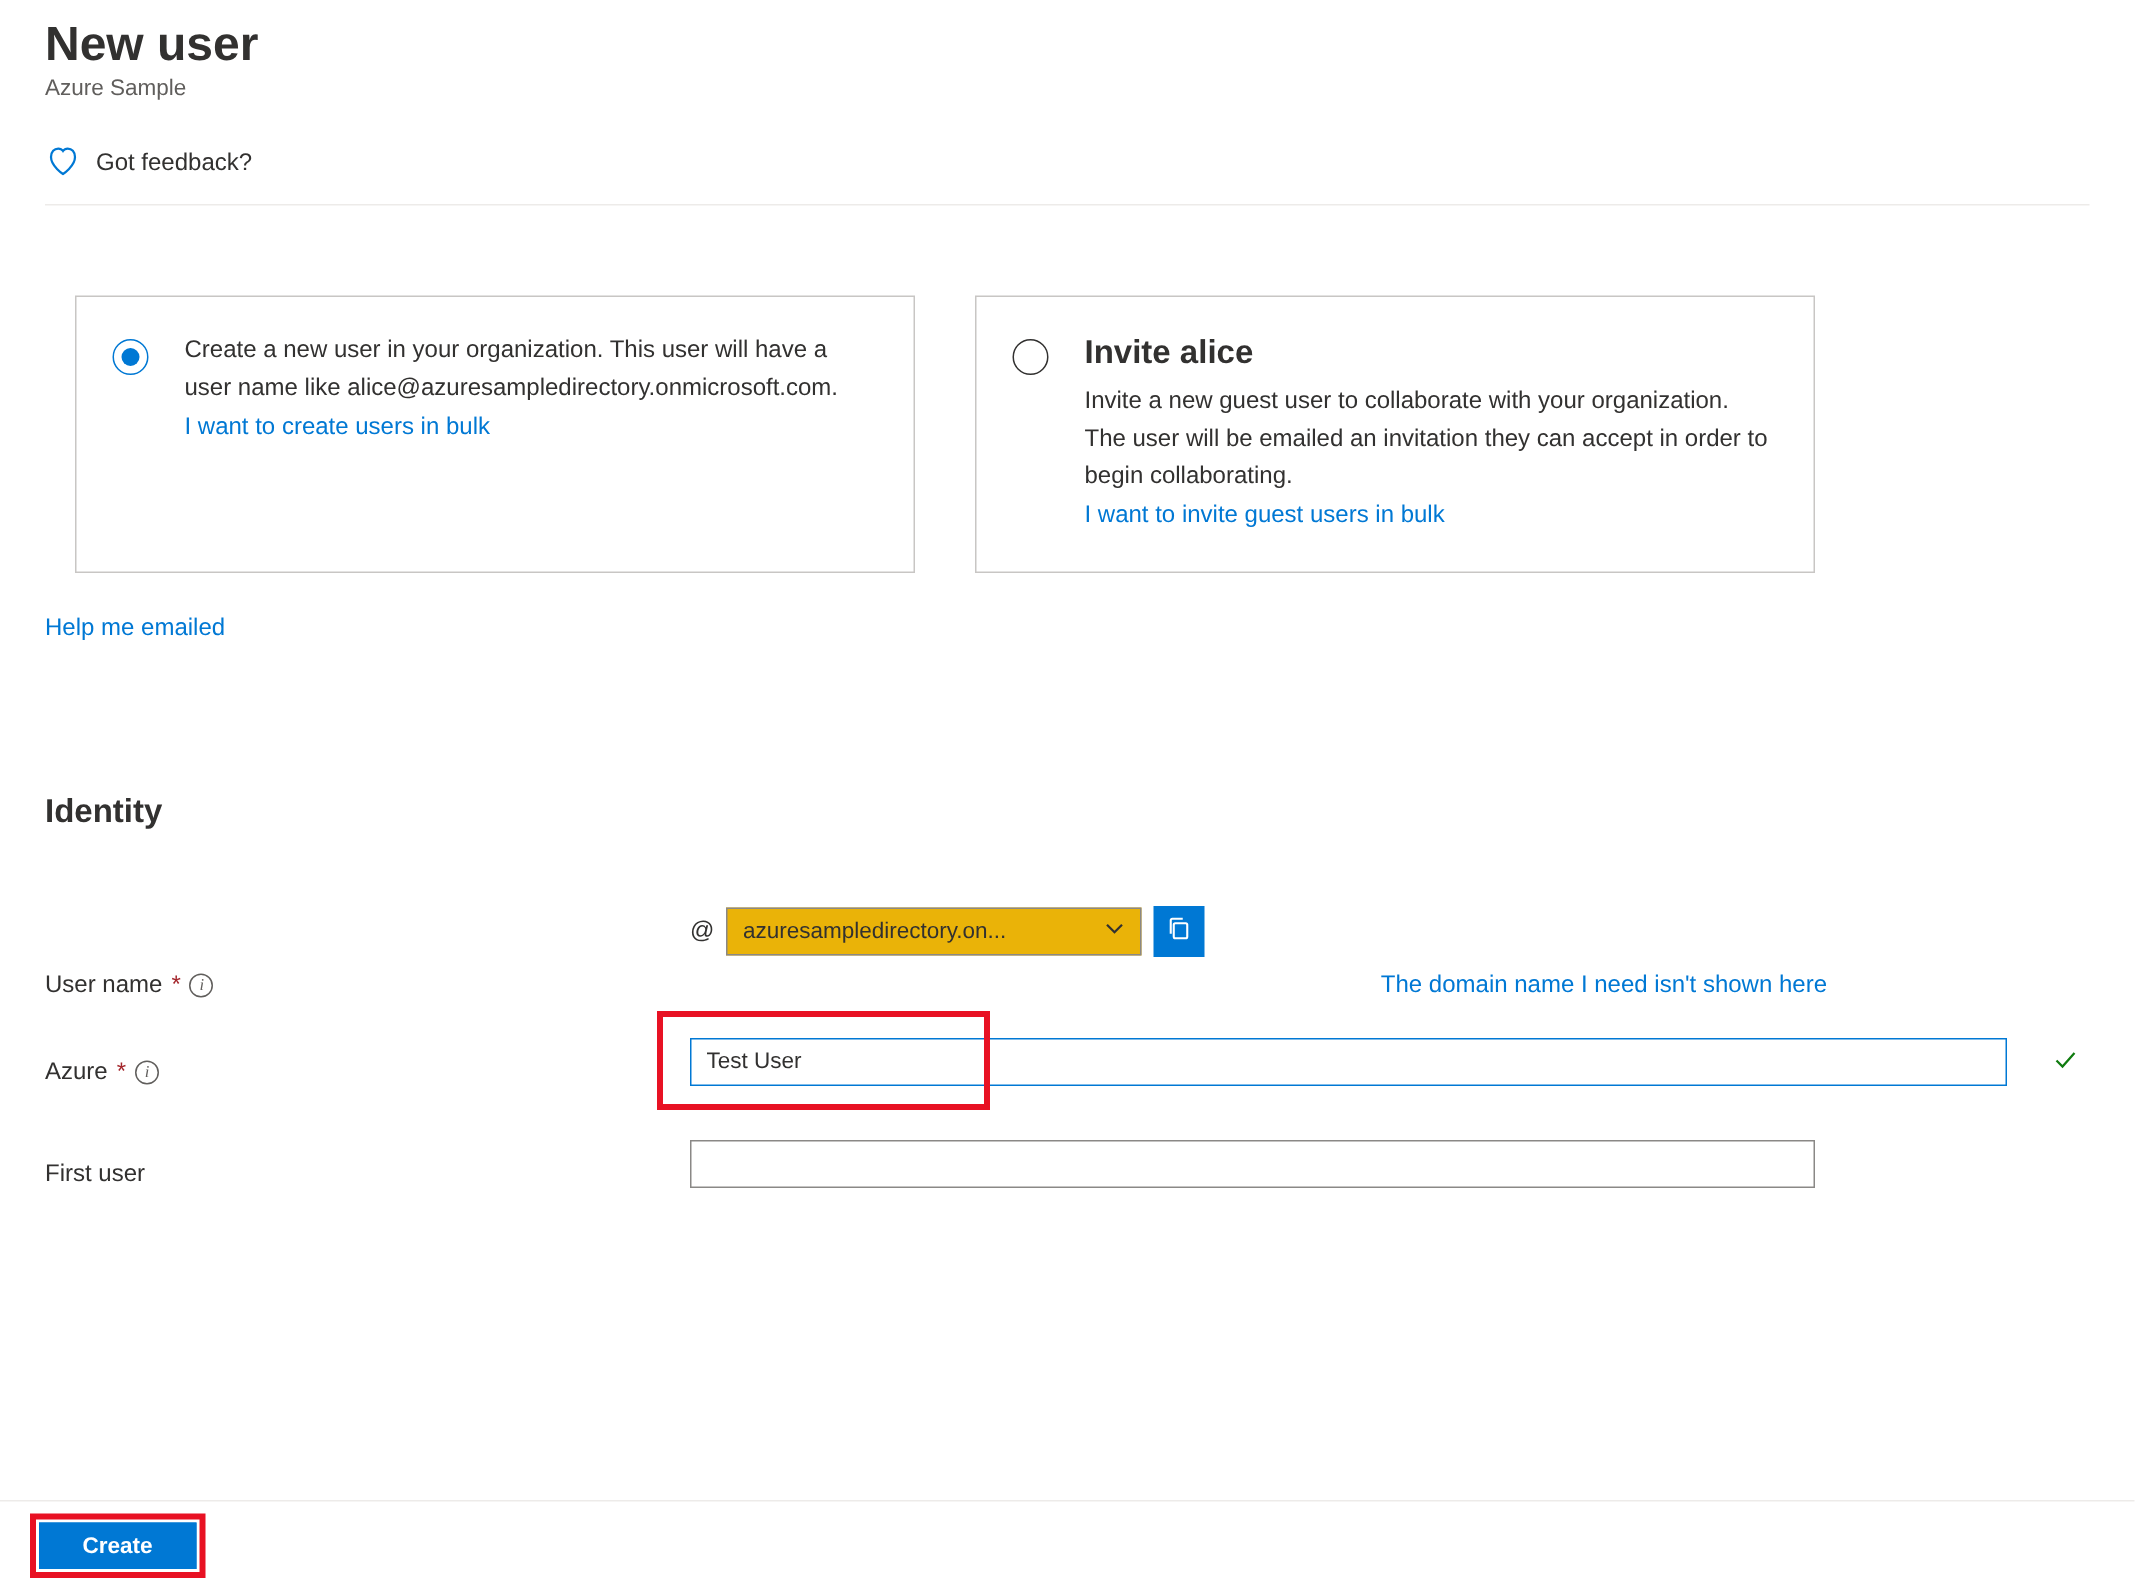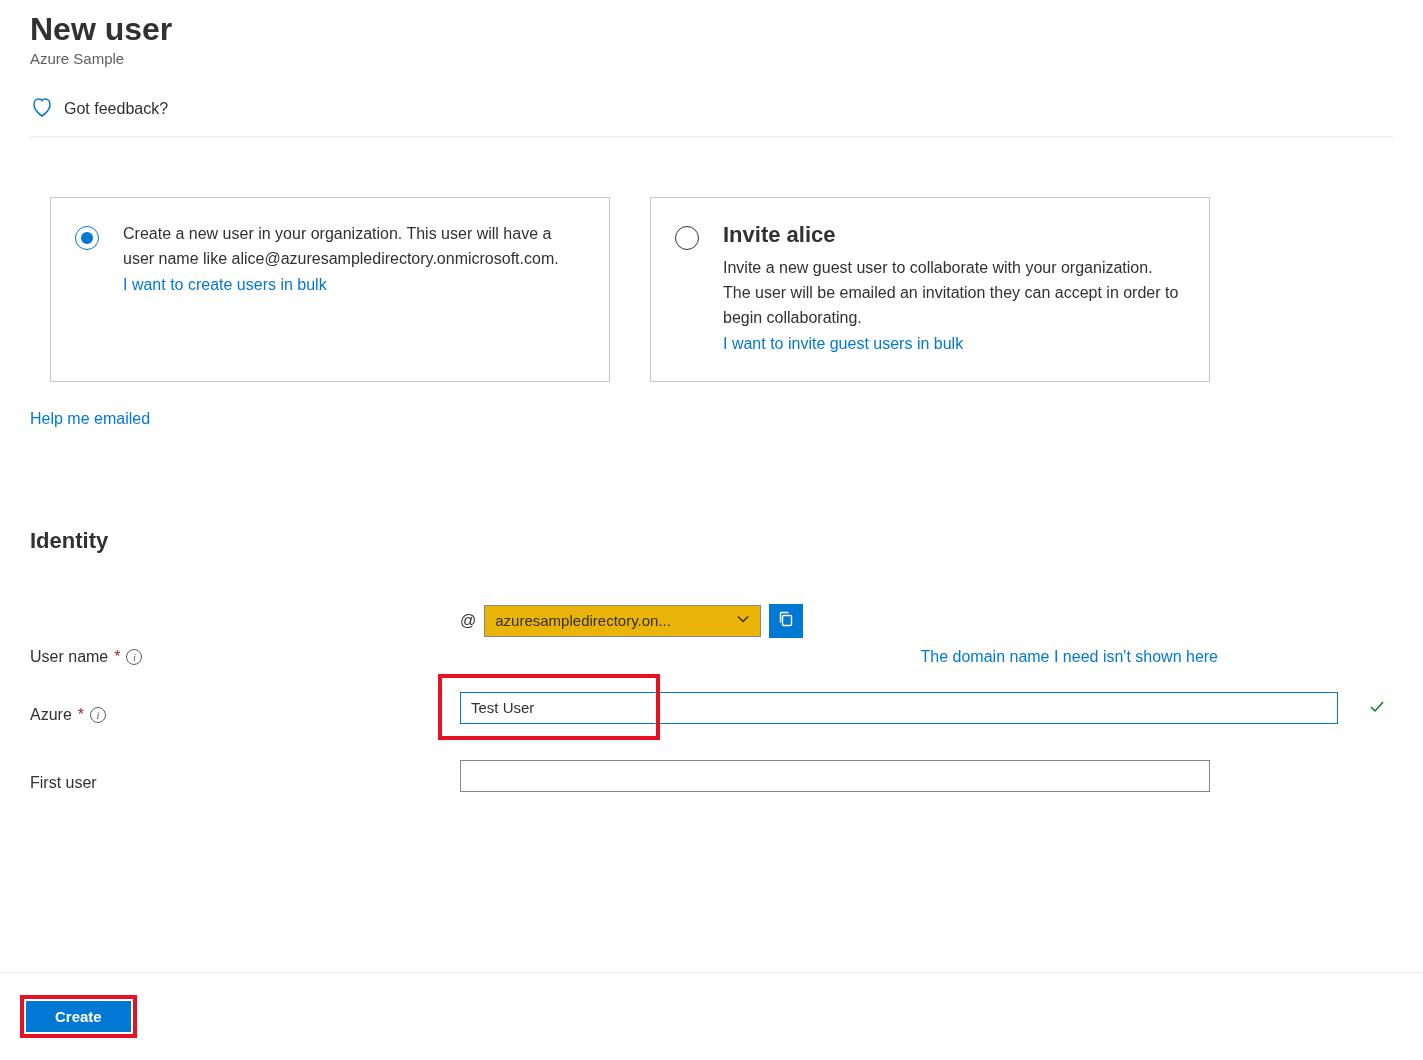--- a/index.html
+++ b/index.html
@@ -146,21 +146,21 @@
     color: #0078d4; font-size: 16px; text-decoration: none;
     margin-top: 10px;
   }
   .red-box-outer {
     position: absolute; border: 4px solid #e81123; pointer-events: none;
   }
 
   .footer {
     position: fixed; bottom: 0; left: 0; right: 0;
     background: #fff; border-top: 1px solid #edebe9;
-    padding: 22px 20px;
+    padding: 8px 20px;
   }
   .create-wrap {
     position: relative; display: inline-block;
     padding: 6px;
   }
   .create-btn {
     background: #0078d4; color: #fff; border: 1px solid #0078d4;
     font-size: 15px; font-weight: 600;
     padding: 6px 28px; cursor: pointer;
   }

